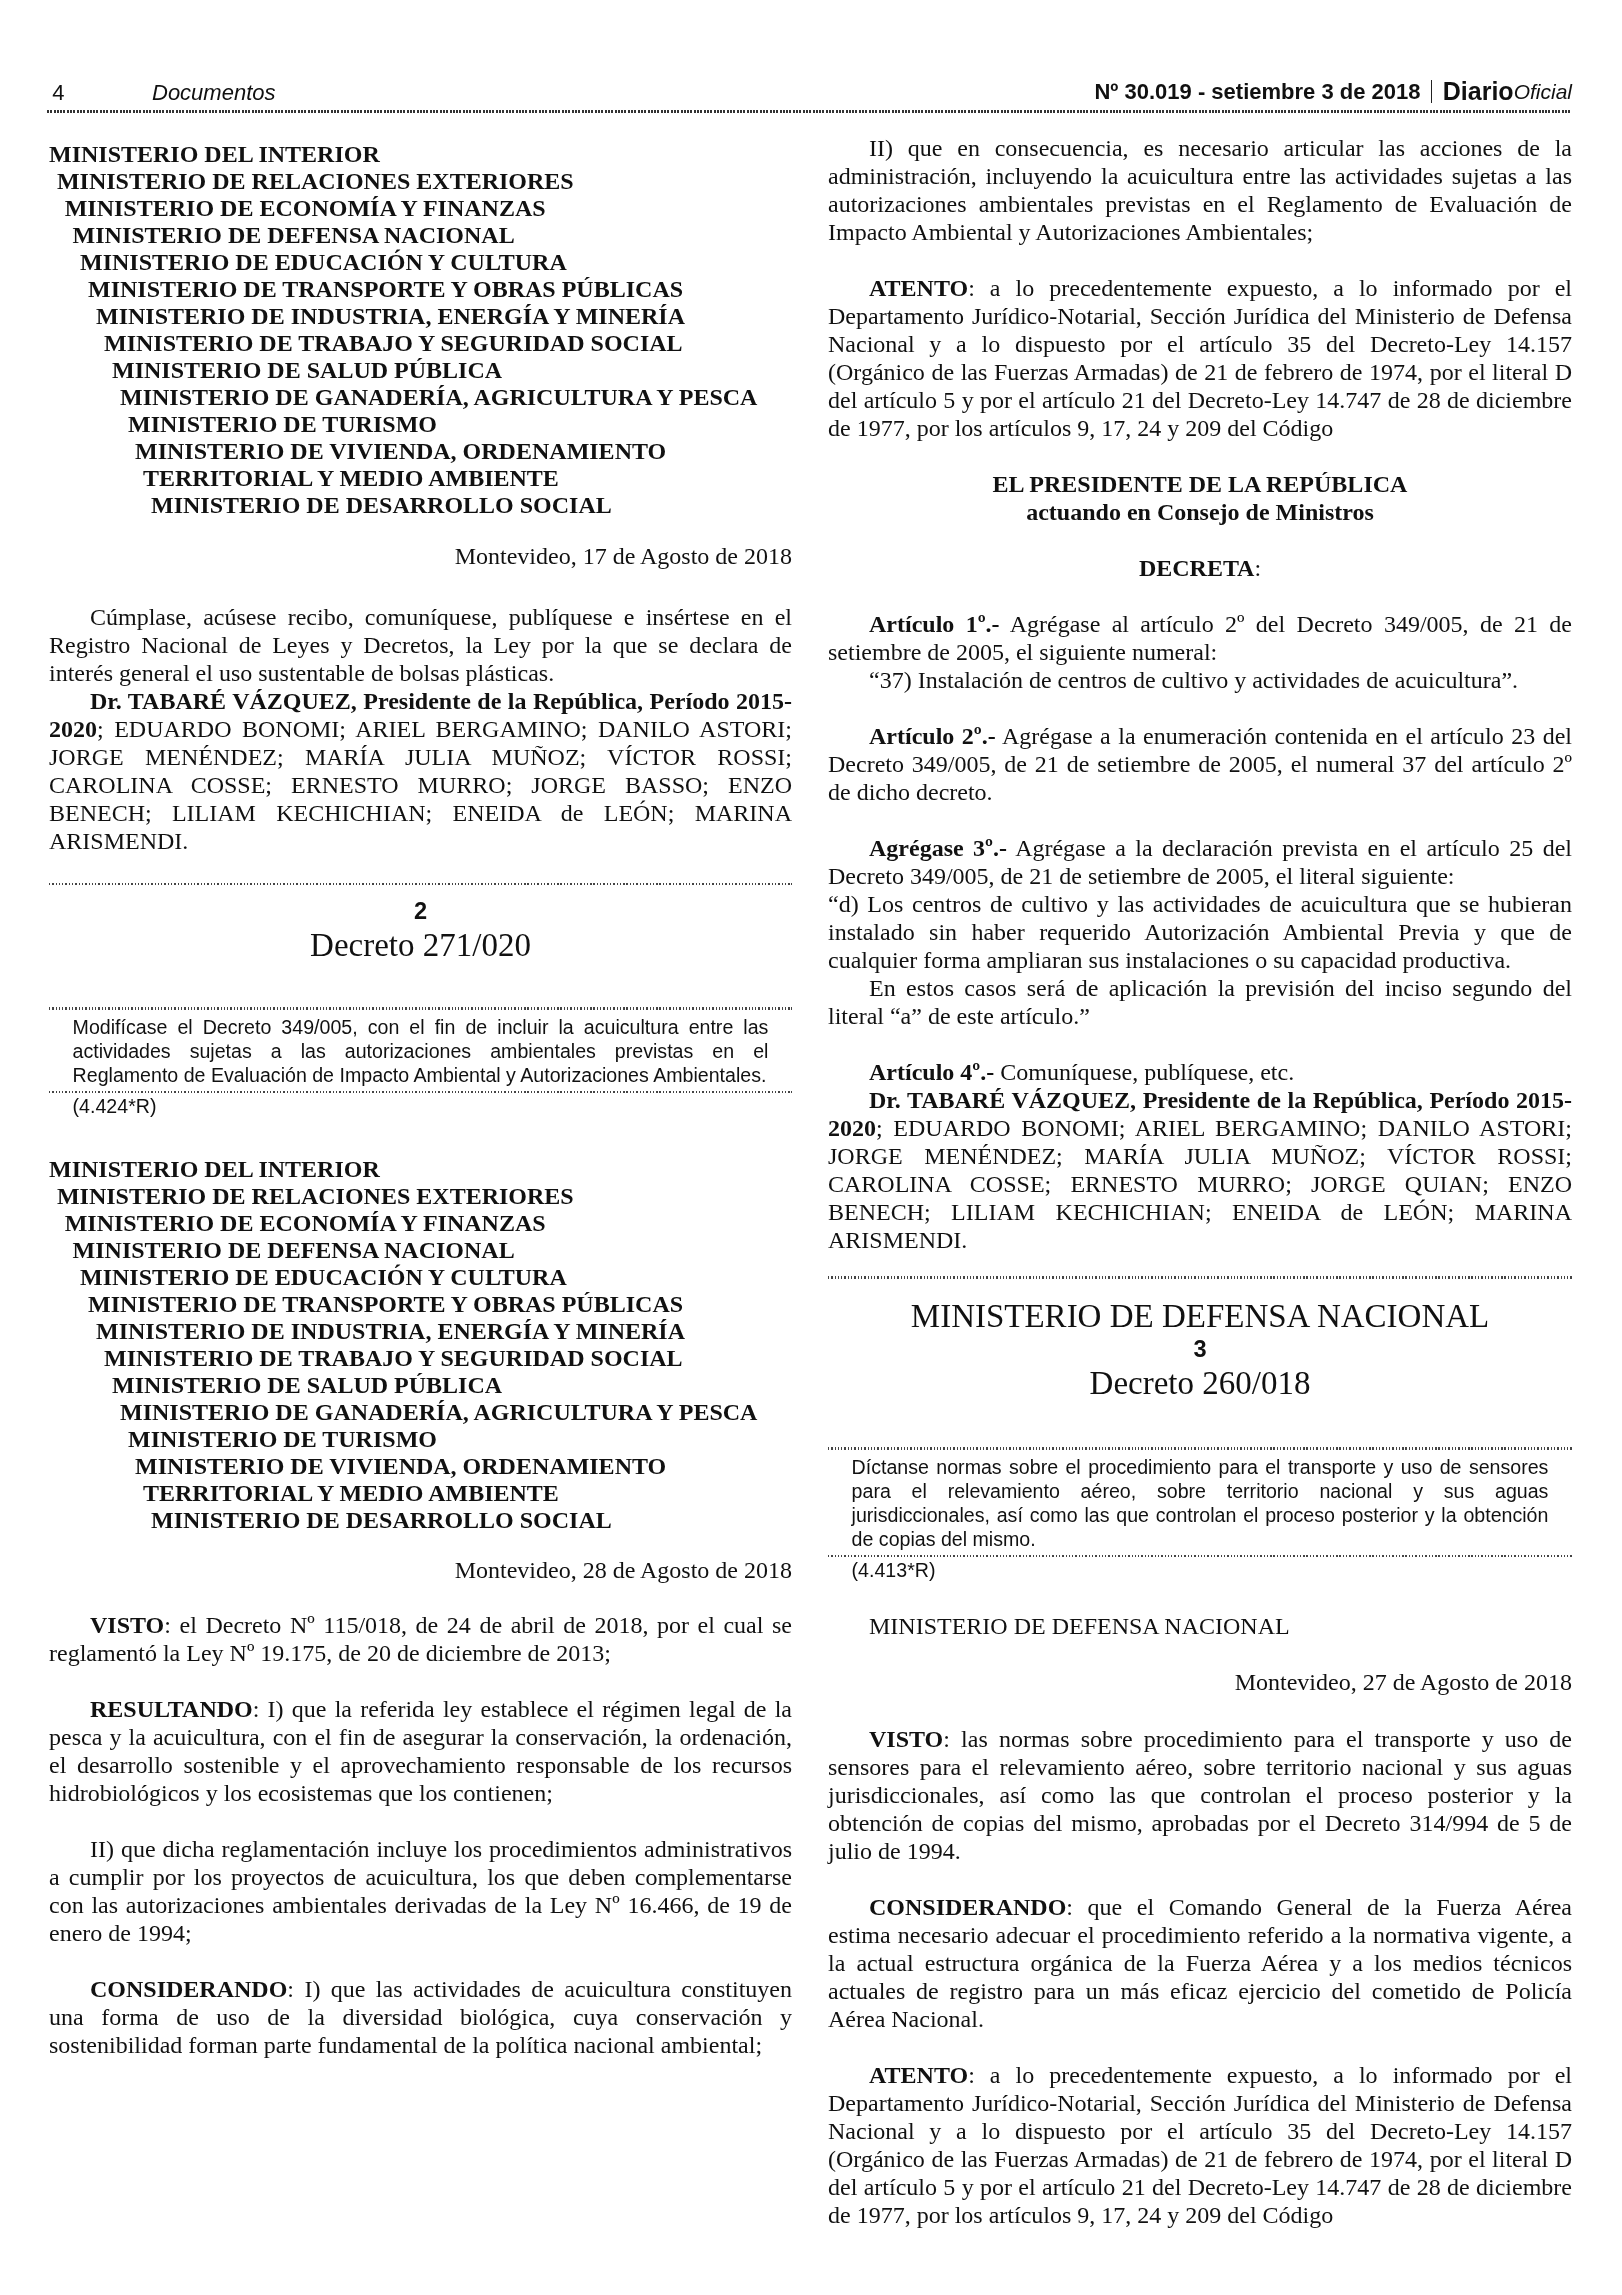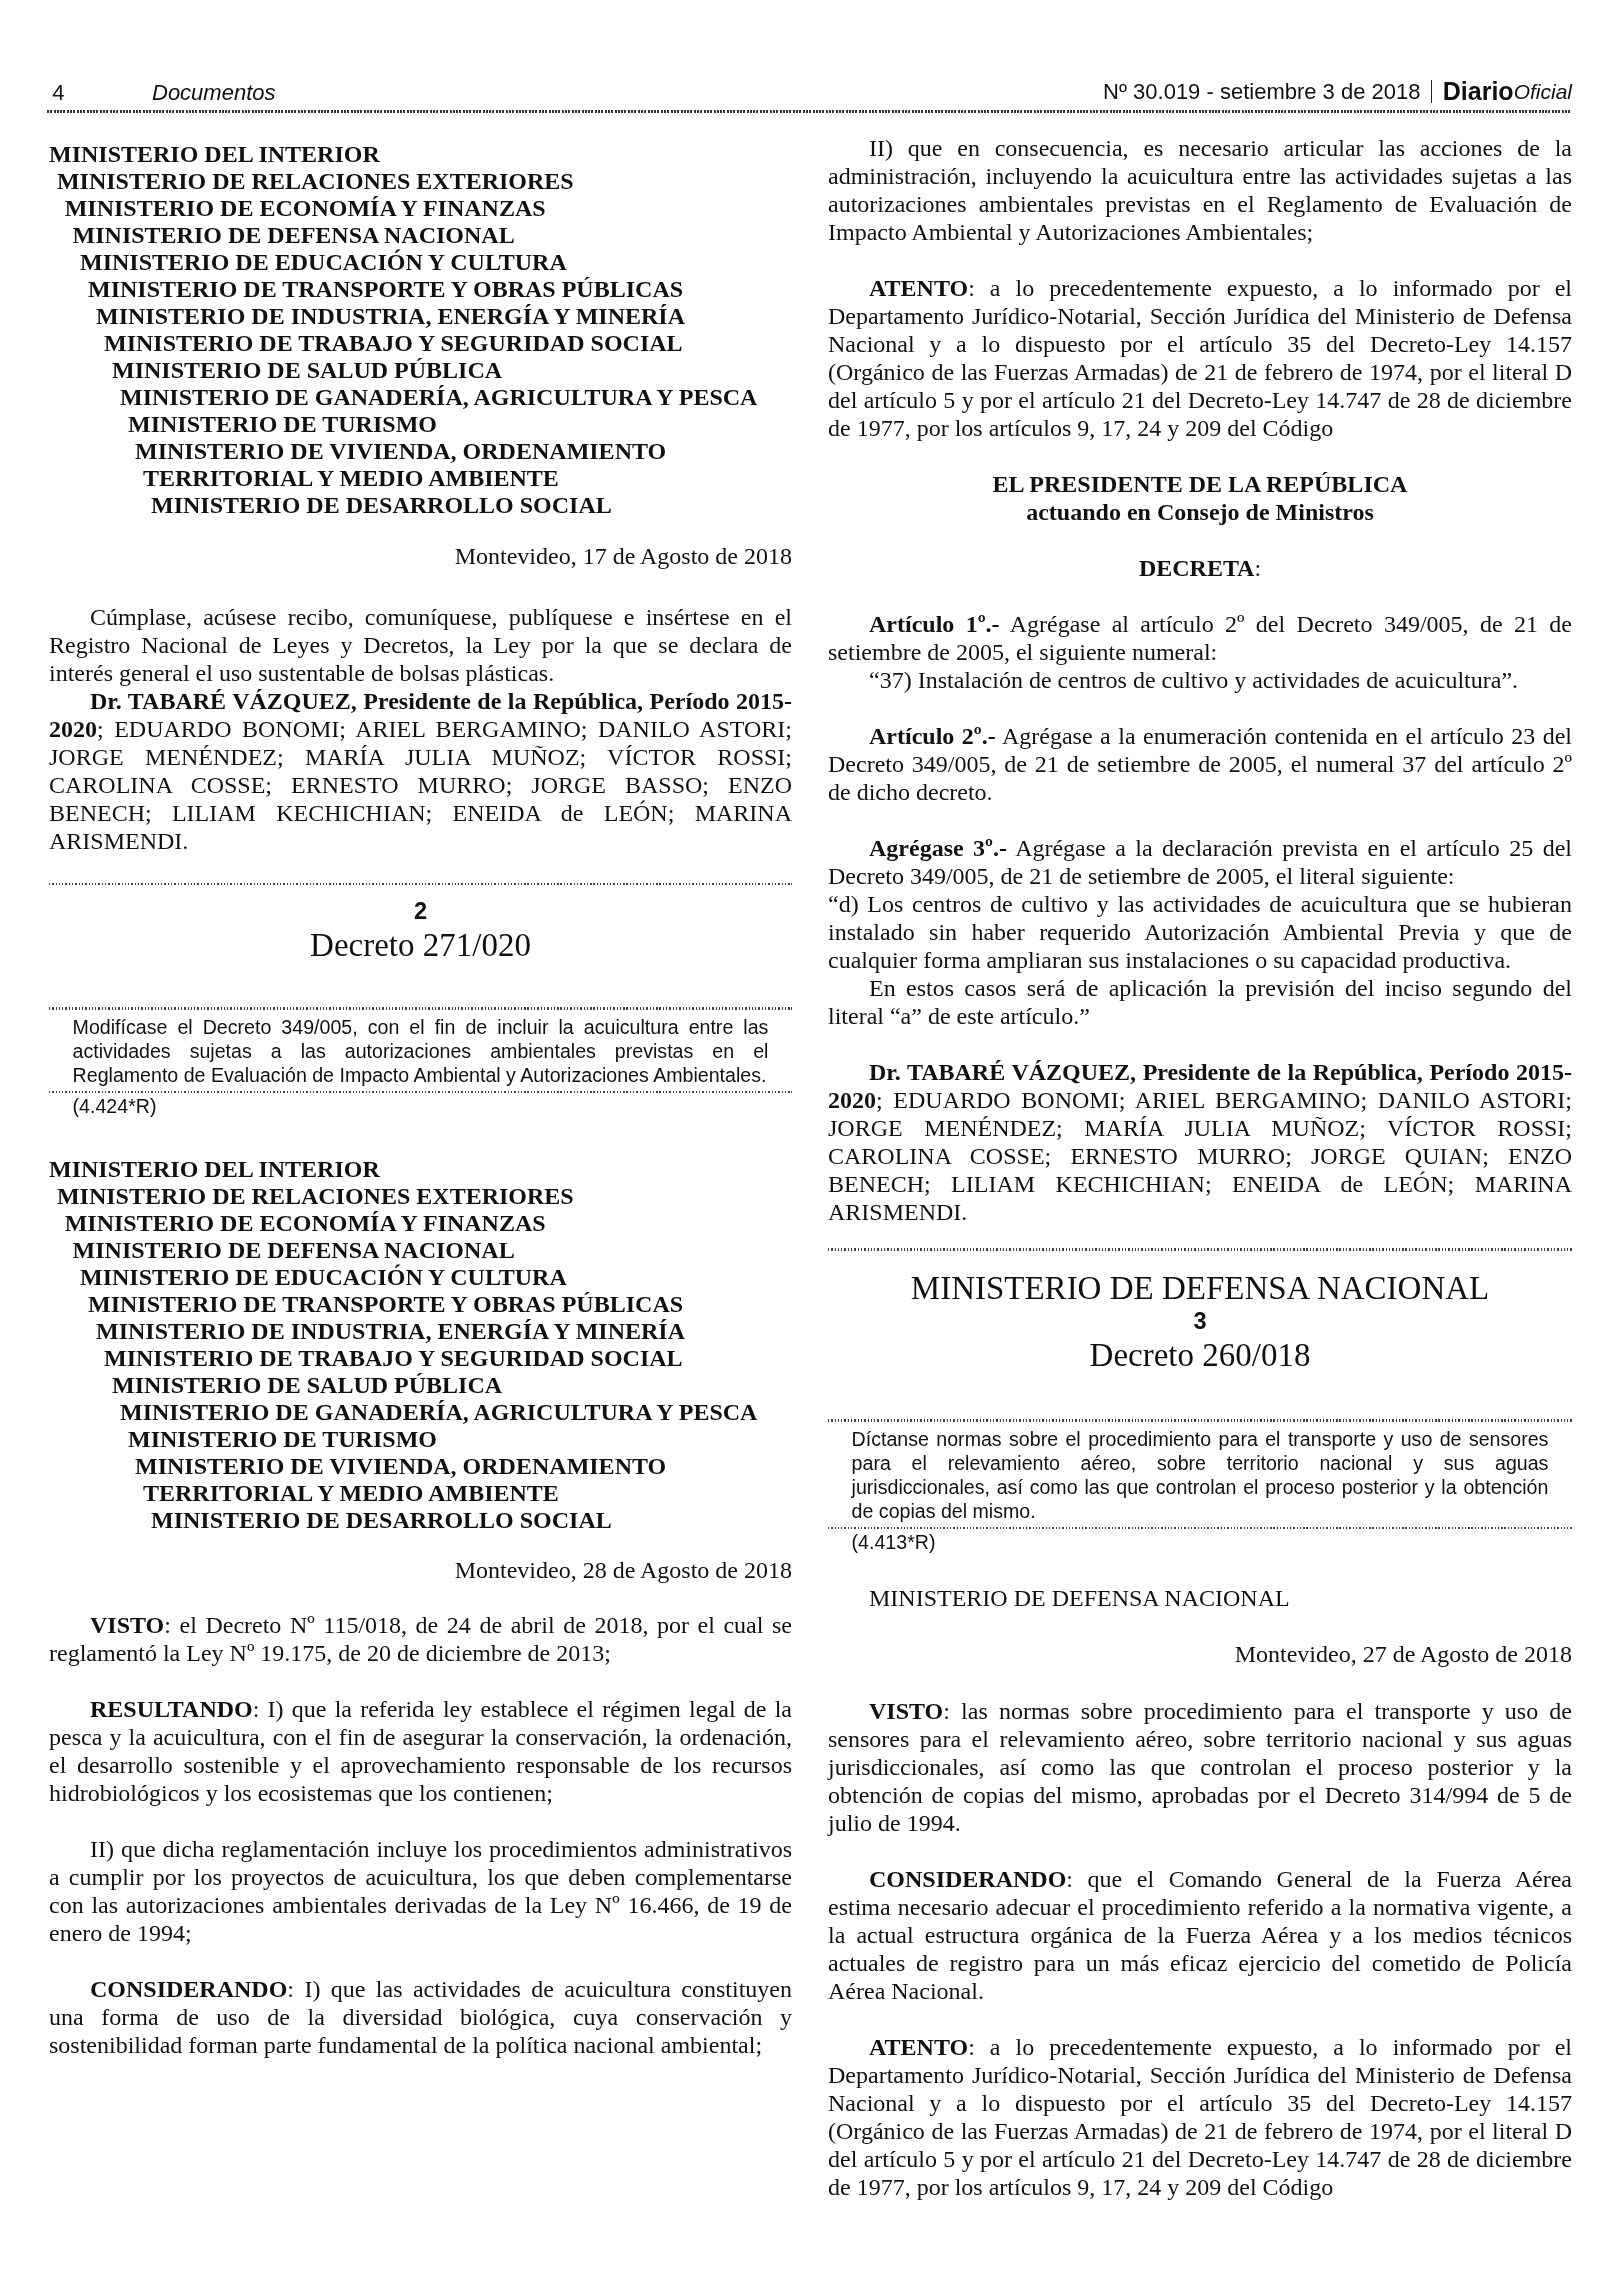--- a/index.html
+++ b/index.html
@@ -3,21 +3,21 @@
 <meta charset="utf-8">
 <style>
   * { margin: 0; padding: 0; box-sizing: border-box; }
   html, body { width: 1622px; height: 2295px; background: #ffffff; }
   body { position: relative; color: #111; font-family: "Liberation Serif", serif; overflow: hidden; }
 
   .page-header { position: absolute; left: 47px; top: 77px; width: 1525px; height: 33px; font-family: "Liberation Sans", sans-serif; }
   .page-num { position: absolute; left: 5.2px; top: 2.6px; font-size: 22px; font-weight: 300; }
   .section-label { position: absolute; left: 105px; top: 2.6px; font-size: 22px; font-style: italic; font-weight: 300; }
   .issue-info { position: absolute; right: 0; top: 0; font-size: 22px; display: flex; align-items: center; }
-  .issue-text { font-weight: 400; }
+  .issue-text { font-weight: 700; }
   .issue-sep { display: inline-block; width: 1.3px; height: 23.6px; background: #222; margin: 0 10.5px; }
   .brand-bold { font-weight: bold; font-size: 25px; }
   .brand-light { font-style: italic; font-size: 21px; font-weight: 300; }
   .header-rule { position: absolute; left: 47px; top: 110px; width: 1525px; height: 3.3px;
     background: repeating-linear-gradient(90deg, #333 0 2px, #fff 2px 3.3px); }
 
   .col { position: absolute; top: 134px; width: 743px; font-size: 24px; line-height: 28px; }
   .col-left { left: 49px; }
   .col-right { left: 828px; width: 744px; }
 
@@ -130,20 +130,21 @@
   <div class="spacer-s"></div>
   <p class="para"><span class="bold">Artículo 1º.-</span><span> Agrégase al artículo 2º del Decreto 349/005, de 21 de setiembre de 2005, el siguiente numeral:</span></p>
   <p class="quote-indent">“37) Instalación de centros de cultivo y actividades de acuicultura”.</p>
   <div class="spacer-s"></div>
   <p class="para"><span class="bold">Artículo 2º.-</span><span> Agrégase a la enumeración contenida en el artículo 23 del Decreto 349/005, de 21 de setiembre de 2005, el numeral 37 del artículo 2º de dicho decreto.</span></p>
   <div class="spacer-s"></div>
   <p class="para"><span class="bold">Agrégase 3º.-</span><span> Agrégase a la declaración prevista en el artículo 25 del Decreto 349/005, de 21 de setiembre de 2005, el literal siguiente:</span></p>
   <p class="para-noindent">“d) Los centros de cultivo y las actividades de acuicultura que se hubieran instalado sin haber requerido Autorización Ambiental Previa y que de cualquier forma ampliaran sus instalaciones o su capacidad productiva.</p>
   <p class="para">En estos casos será de aplicación la previsión del inciso segundo del literal “a” de este artículo.”</p>
   <div class="spacer-s"></div>
+  <p class="para"><span class="bold">Artículo 4º.-</span><span> Comuníquese, publíquese, etc.</span></p>
   <p class="para"><span class="bold">Dr. TABARÉ VÁZQUEZ, Presidente de la República, Período 2015-2020</span><span>; EDUARDO BONOMI; ARIEL BERGAMINO; DANILO ASTORI; JORGE MENÉNDEZ; MARÍA JULIA MUÑOZ; VÍCTOR ROSSI; CAROLINA COSSE; ERNESTO MURRO; JORGE QUIAN; ENZO BENECH; LILIAM KECHICHIAN; ENEIDA de LEÓN; MARINA ARISMENDI.</span></p>
   <div style="height:22px"></div>
   <div class="dotted-rule"></div>
   <div style="height:19.6px"></div>
   <div class="ministry-heading">MINISTERIO DE DEFENSA NACIONAL</div>
   <div class="decree-num">3</div>
   <div class="decree-title">Decreto 260/018</div>
   <div style="height:44px"></div>
   <div class="dotted-rule"></div>
   <div class="summary">Díctanse normas sobre el procedimiento para el transporte y uso de sensores para el relevamiento aéreo, sobre territorio nacional y sus aguas jurisdiccionales, así como las que controlan el proceso posterior y la obtención de copias del mismo.</div>

